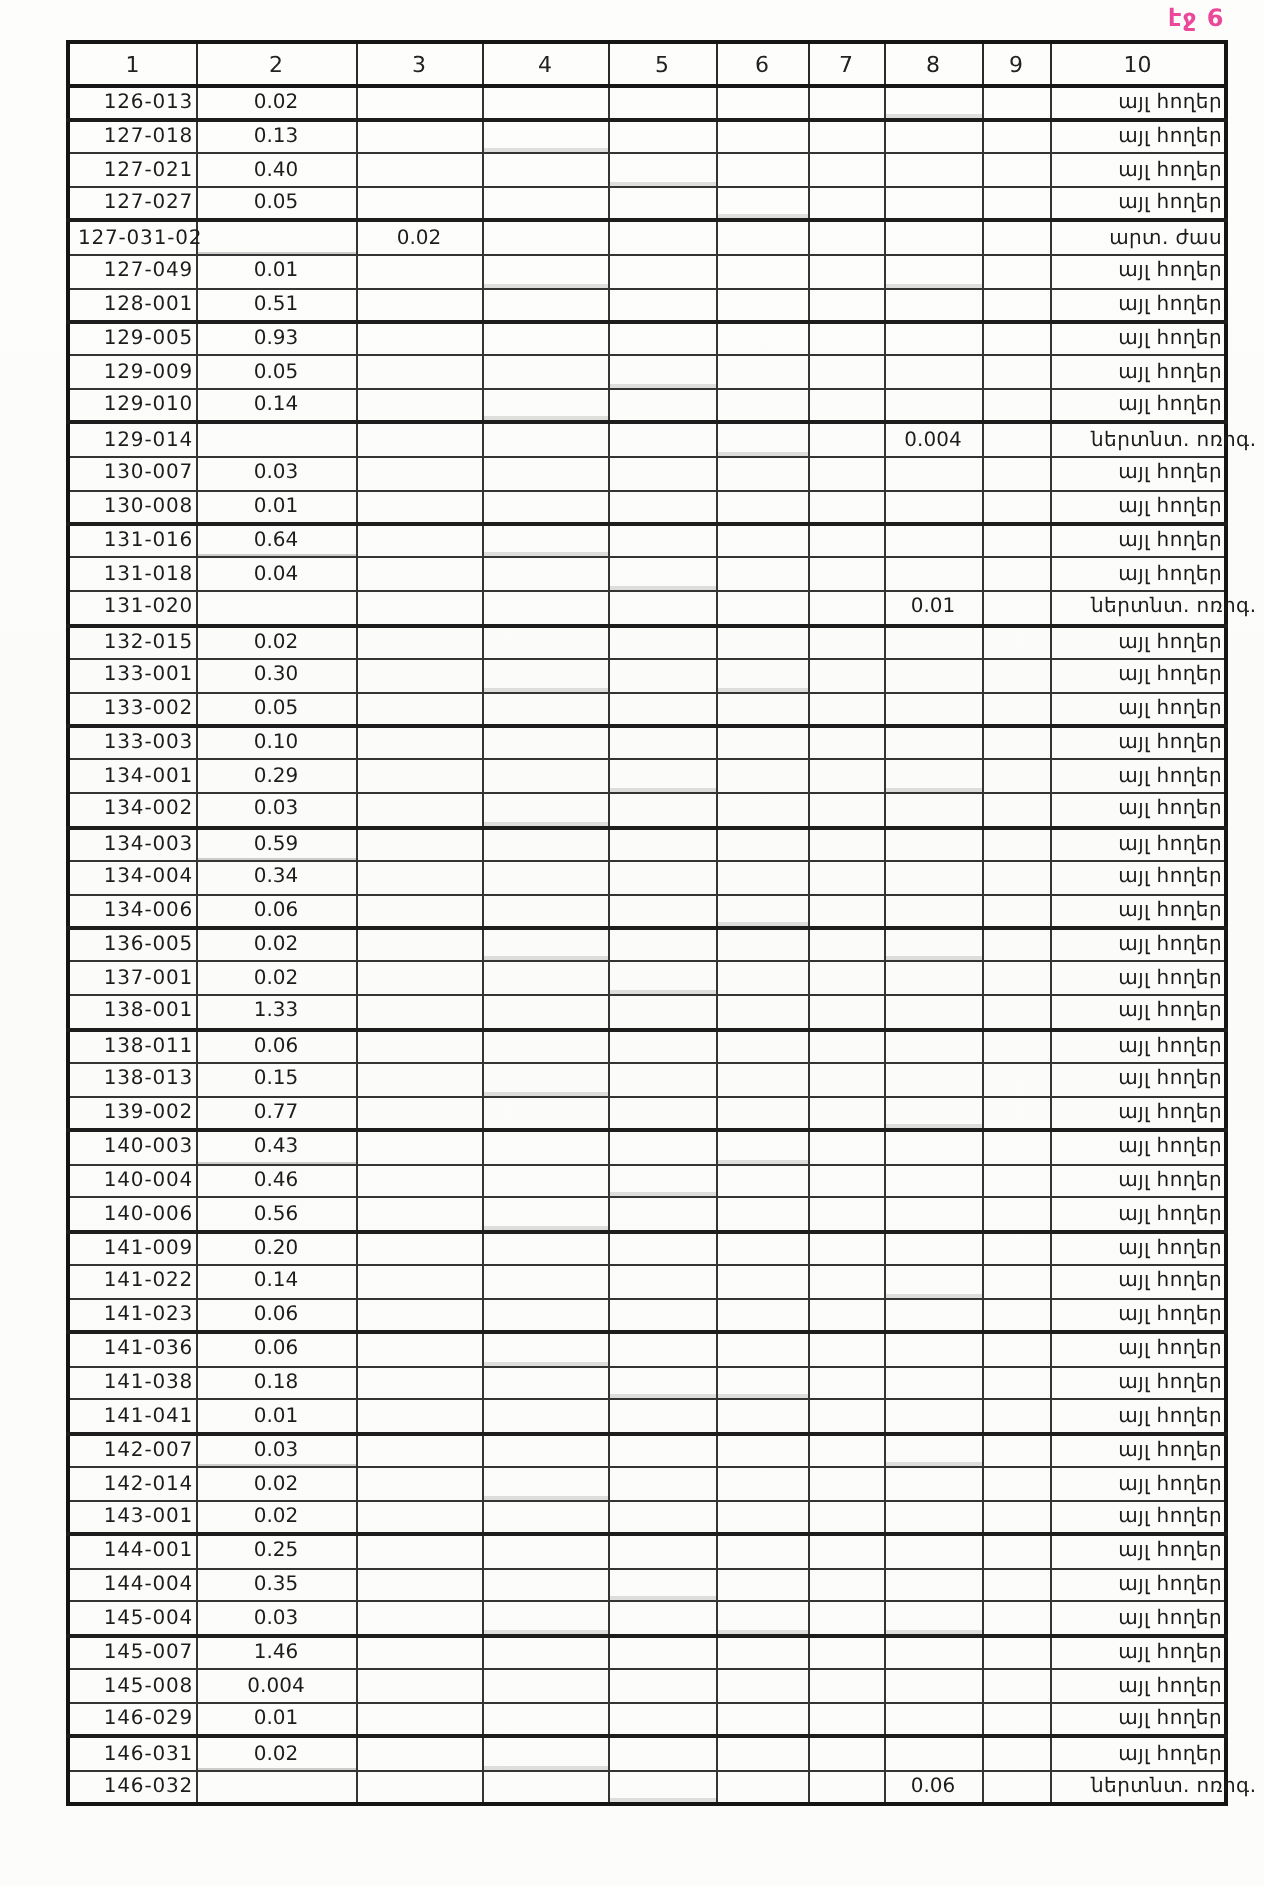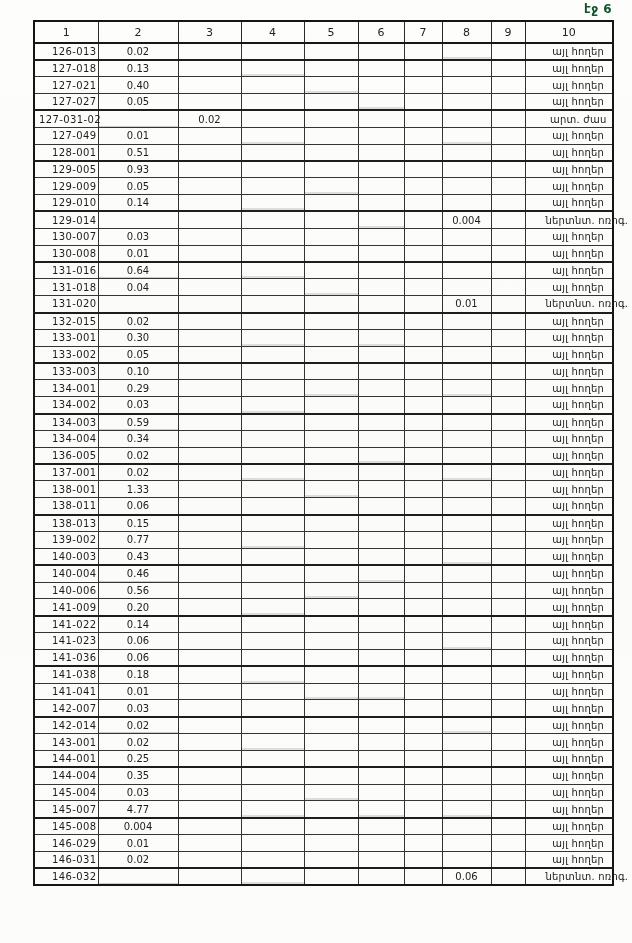--- a/index.html
+++ b/index.html
@@ -6,21 +6,21 @@
   body{
     width:632px;height:943px;position:relative;overflow:hidden;
     background:
       linear-gradient(180deg, #fdfdfc 0%, #fbfbf9 40%, #fcfcfa 100%);
     font-family:"DejaVu Sans", sans-serif;
     color:#1b1b1b;
     -webkit-font-smoothing:none;
   }
   .page-label{
     position:absolute;top:2px;left:584px;
-    font-size:12px;font-weight:bold;color:#14532d;
+    font-size:12px;font-weight:bold;color:#ec4899;
     letter-spacing:0.5px;
   }
   .scan-table{
     position:absolute;left:33px;top:20px;width:579px;
     border-collapse:collapse;table-layout:fixed;
     border:2px solid #151515;
     background:transparent;
   }
   .scan-table th{
     height:20px;padding:0;font-size:11px;font-weight:500;color:#222;
@@ -31,21 +31,21 @@
     height:16.85px;box-sizing:border-box;padding:0 1px;
     font-size:10px;color:#1c1c1c;
     border:1px solid #343434;
     text-align:center;vertical-align:middle;
     white-space:nowrap;overflow:visible;
   }
   .scan-table td:first-child{
     text-align:right;padding-left:4px;letter-spacing:0.4px;
   }
   .scan-table td:last-child{
-    text-align:center;padding-left:20px;letter-spacing:0.2px;
+    text-align:right;padding-left:20px;letter-spacing:0.2px;
   }
   
   .scan-table tbody tr:nth-child(3n+1) td{border-bottom-width:2px;border-bottom-color:#1d1d1d;}
   .scan-table tbody tr:nth-child(5n+2) td{border-top-color:#222;}
   
   .scan-table tbody tr:nth-child(4n+2) td:nth-child(4):empty,
   .scan-table tbody tr:nth-child(6n+3) td:nth-child(5):empty,
   .scan-table tbody tr:nth-child(7n+4) td:nth-child(6):empty,
   .scan-table tbody tr:nth-child(5n+1) td:nth-child(8):empty{
     box-shadow: inset 0 -2px 0 rgba(40,40,40,0.14);
@@ -369,20 +369,32 @@
         <td></td>
         <td></td>
         <td></td>
         <td></td>
         <td></td>
         <td></td>
         <td></td>
         <td>այլ հողեր</td>
       </tr>
       <tr>
+        <td>134-006</td>
+        <td>0.06</td>
+        <td></td>
+        <td></td>
+        <td></td>
+        <td></td>
+        <td></td>
+        <td></td>
+        <td></td>
+        <td>այլ հողեր</td>
+      </tr>
+      <tr>
         <td>136-005</td>
         <td>0.02</td>
         <td></td>
         <td></td>
         <td></td>
         <td></td>
         <td></td>
         <td></td>
         <td></td>
         <td>այլ հողեր</td>
@@ -622,21 +634,21 @@
         <td></td>
         <td></td>
         <td></td>
         <td></td>
         <td></td>
         <td></td>
         <td>այլ հողեր</td>
       </tr>
       <tr>
         <td>145-007</td>
-        <td>4.77</td>
+        <td>1.46</td>
         <td></td>
         <td></td>
         <td></td>
         <td></td>
         <td></td>
         <td></td>
         <td></td>
         <td>այլ հողեր</td>
       </tr>
       <tr>

